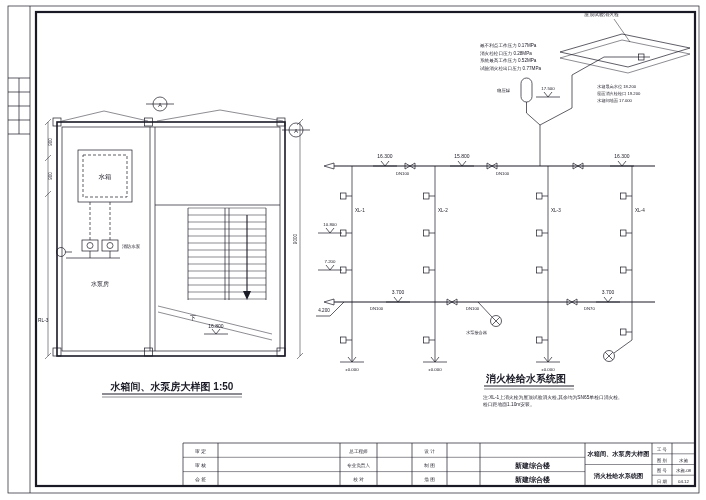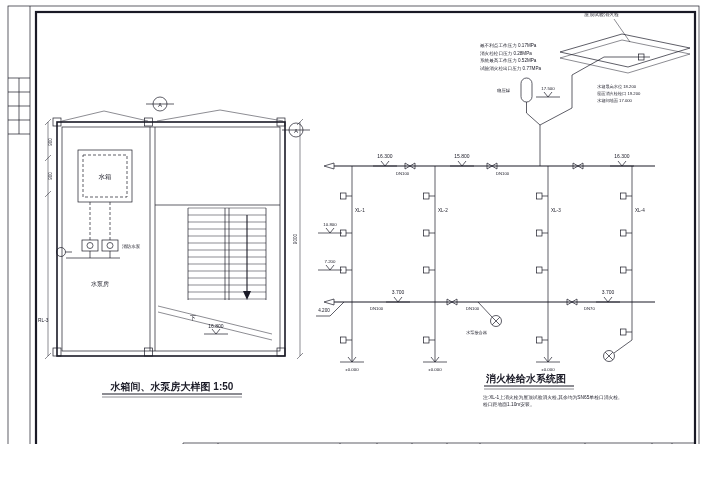--- a/index.html
+++ b/index.html
@@ -1,16 +1,16 @@
 <!DOCTYPE html>
 <html><head>
 <meta charset="utf-8">
 <style>
   html,body{margin:0;padding:0;background:#ffffff;}
-  .sheet{position:relative;width:706px;height:444px;background:#ffffff;overflow:hidden;}
+  .sheet{position:relative;width:706px;height:500px;background:#ffffff;overflow:hidden;}
   svg{display:block;}
   svg line,svg path,svg rect,svg circle,svg polyline,svg polygon{stroke:#1a1a26;fill:none;stroke-width:.7px;}
   .sw16{stroke-width:1.6px}.sw11{stroke-width:1.1px}.sw22{stroke-width:2.2px}.sw05{stroke-width:.5px}
   .dash{stroke-dasharray:3 2}
   .fillk{fill:#1a1a26;stroke:none}
   text{font-family:"Liberation Sans","DejaVu Sans",sans-serif;fill:#1a1a26;stroke:none;}
   .mid{text-anchor:middle}.b{font-weight:bold}
   .t42{font-size:4.2px}.t44{font-size:4.4px}.t46{font-size:4.6px}.t48{font-size:4.8px}
   .t5{font-size:5px}.t55{font-size:5.5px}.t6{font-size:6px}.t65{font-size:6.5px}
   .t62{font-size:6.2px}.t7{font-size:7px}.t10{font-size:10px}

